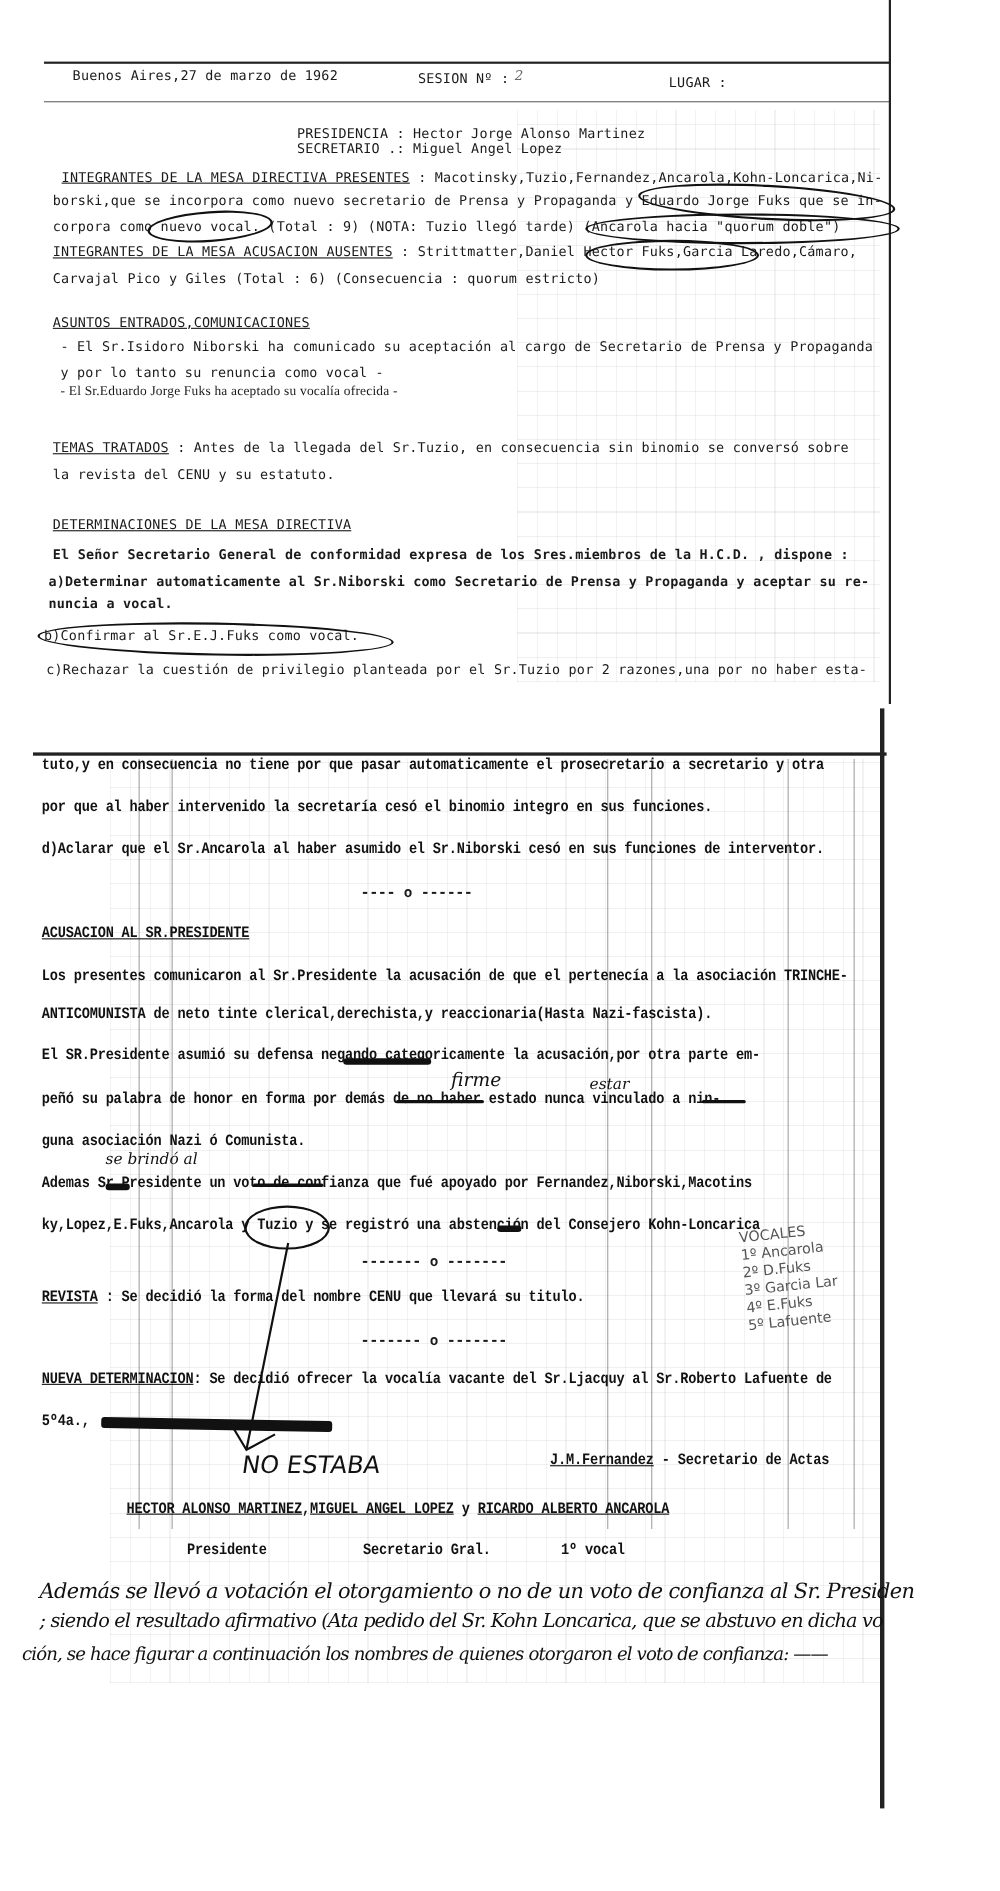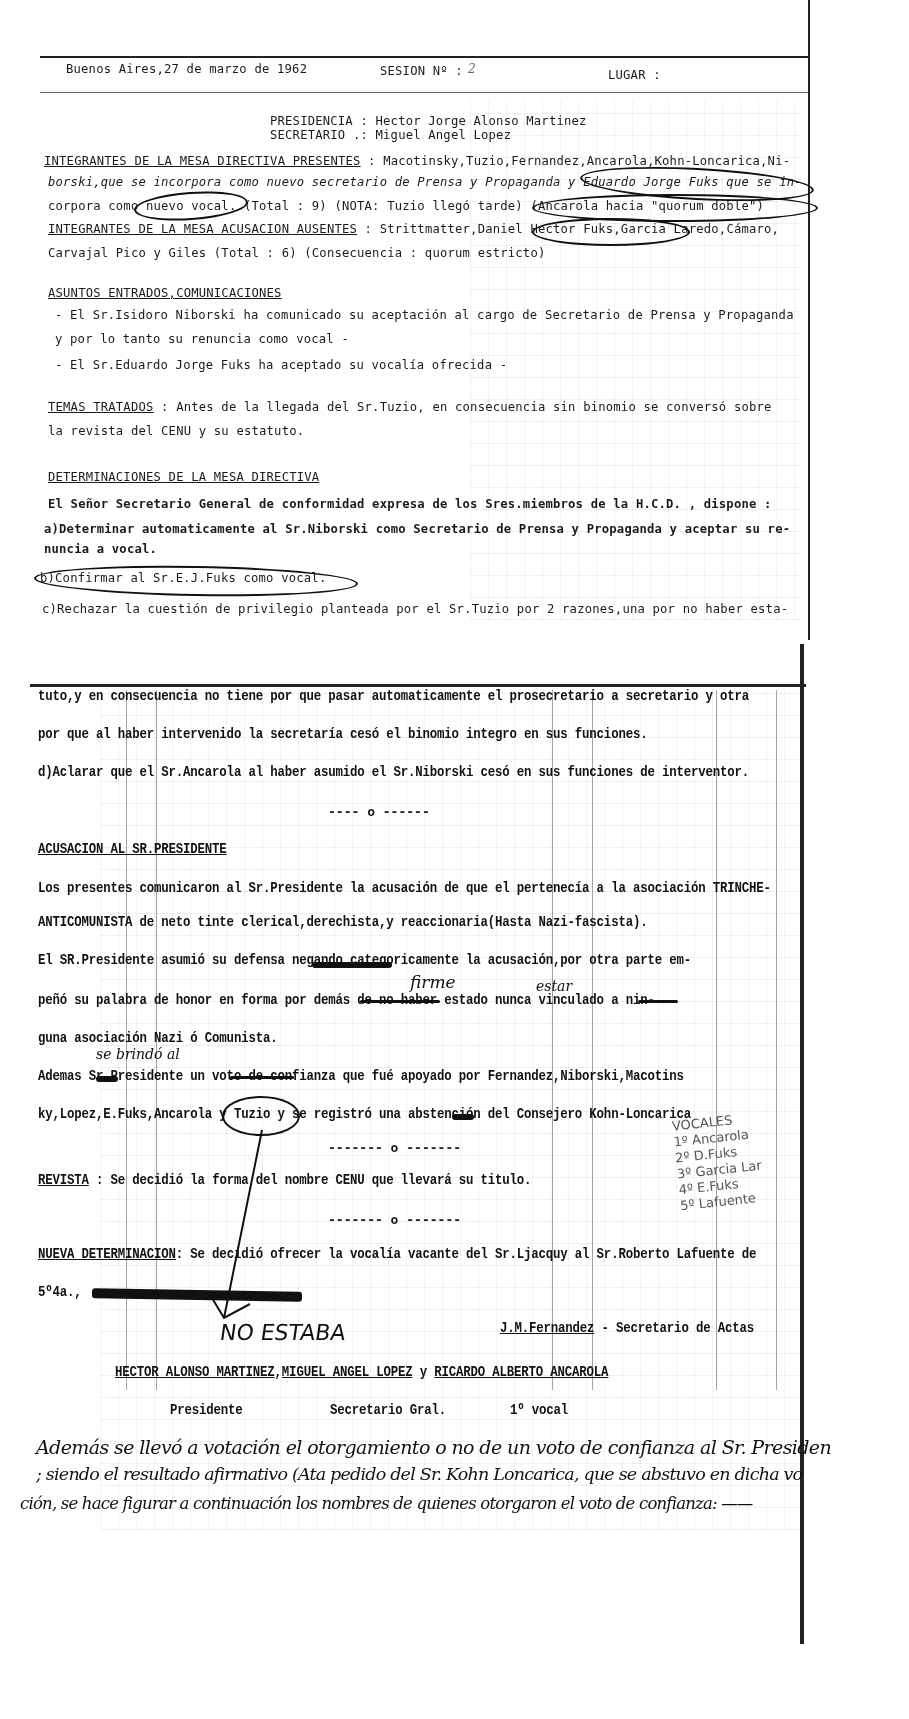--- a/index.html
+++ b/index.html
@@ -35,39 +35,39 @@
   <div class="rule" style="left:808px; top:0px; width:2px; height:640px;"></div>
 
   <div class="ln" style="left:66px; top:62px;">Buenos Aires,27 de marzo de 1962</div>
   <div class="ln" style="left:380px; top:64px;">SESION Nº :</div>
   <div class="ln" style="left:468px; top:62px; font-family:'DejaVu Serif',serif; font-style:italic; color:#666;">2</div>
   <div class="ln" style="left:608px; top:68px;">LUGAR :</div>
 
   <div class="ln" style="left:270px; top:114px;">PRESIDENCIA : Hector Jorge Alonso Martinez</div>
   <div class="ln" style="left:270px; top:128px;">SECRETARIO .: Miguel Angel Lopez</div>
 
-  <div class="ln" style="left:44px; top:154px;">
+  <div class="ln" style="left:56px; top:154px;">
     <span class="u">INTEGRANTES DE LA MESA DIRECTIVA PRESENTES</span><span> : Macotinsky,Tuzio,Fernandez,Ancarola,Kohn-Loncarica,Ni-</span>
   </div>
-  <div class="ln" style="left:48px; top:175px;font-style:italic;">borski,que se incorpora como nuevo secretario de Prensa y Propaganda y Eduardo Jorge Fuks que se in-</div>
+  <div class="ln" style="left:48px; top:175px;">borski,que se incorpora como nuevo secretario de Prensa y Propaganda y Eduardo Jorge Fuks que se in-</div>
   <div class="ln" style="left:48px; top:199px;">corpora como nuevo vocal. (Total : 9)  (NOTA: Tuzio llegó tarde) (Ancarola hacia "quorum doble")</div>
   <div class="oval" style="left:134px; top:192px; width:110px; height:24px; transform:rotate(-4deg);"></div>
   <div class="oval" style="left:580px; top:168px; width:230px; height:28px; transform:rotate(3deg);"></div>
   <div class="oval" style="left:532px; top:194px; width:282px; height:24px;"></div>
 
   <div class="ln" style="left:48px; top:222px;">
     <span class="u">INTEGRANTES DE LA MESA ACUSACION AUSENTES</span><span> : Strittmatter,Daniel Hector Fuks,Garcia Laredo,Cámaro,</span>
   </div>
   <div class="oval" style="left:532px; top:218px; width:154px; height:24px;"></div>
   <div class="ln" style="left:48px; top:246px;">Carvajal Pico y Giles (Total : 6) (Consecuencia : quorum estricto)</div>
 
   <div class="ln u" style="left:48px; top:286px;">ASUNTOS ENTRADOS,COMUNICACIONES</div>
   <div class="ln" style="left:55px; top:308px;">- El Sr.Isidoro Niborski ha comunicado su aceptación al cargo de Secretario de Prensa y Propaganda</div>
   <div class="ln" style="left:55px; top:332px;">  y por lo tanto su renuncia como vocal -</div>
-  <div class="ln" style="left:55px; top:358px;">- El Sr.Eduardo Jorge Fuks ha aceptado su vocalía ofrecida -</div>
+  <div class="ln" style="left:55px; top:348px;font-family:Liberation Serif, serif;">- El Sr.Eduardo Jorge Fuks ha aceptado su vocalía ofrecida -</div>
 
   <div class="ln" style="left:48px; top:400px;">
     <span class="u">TEMAS TRATADOS</span><span> : Antes de la llegada del Sr.Tuzio, en consecuencia sin binomio se conversó sobre</span>
   </div>
   <div class="ln" style="left:48px; top:424px;">la revista del CENU y su estatuto.</div>
 
   <div class="ln u" style="left:48px; top:470px;">DETERMINACIONES DE LA MESA DIRECTIVA</div>
   <div class="ln b" style="left:48px; top:497px;">El Señor Secretario General de conformidad expresa de los Sres.miembros de la H.C.D. , dispone :</div>
   <div class="ln b" style="left:44px; top:522px;">a)Determinar automaticamente al Sr.Niborski como Secretario de Prensa y Propaganda y aceptar su re-</div>
   <div class="ln b" style="left:44px; top:542px;">  nuncia a vocal.</div>

